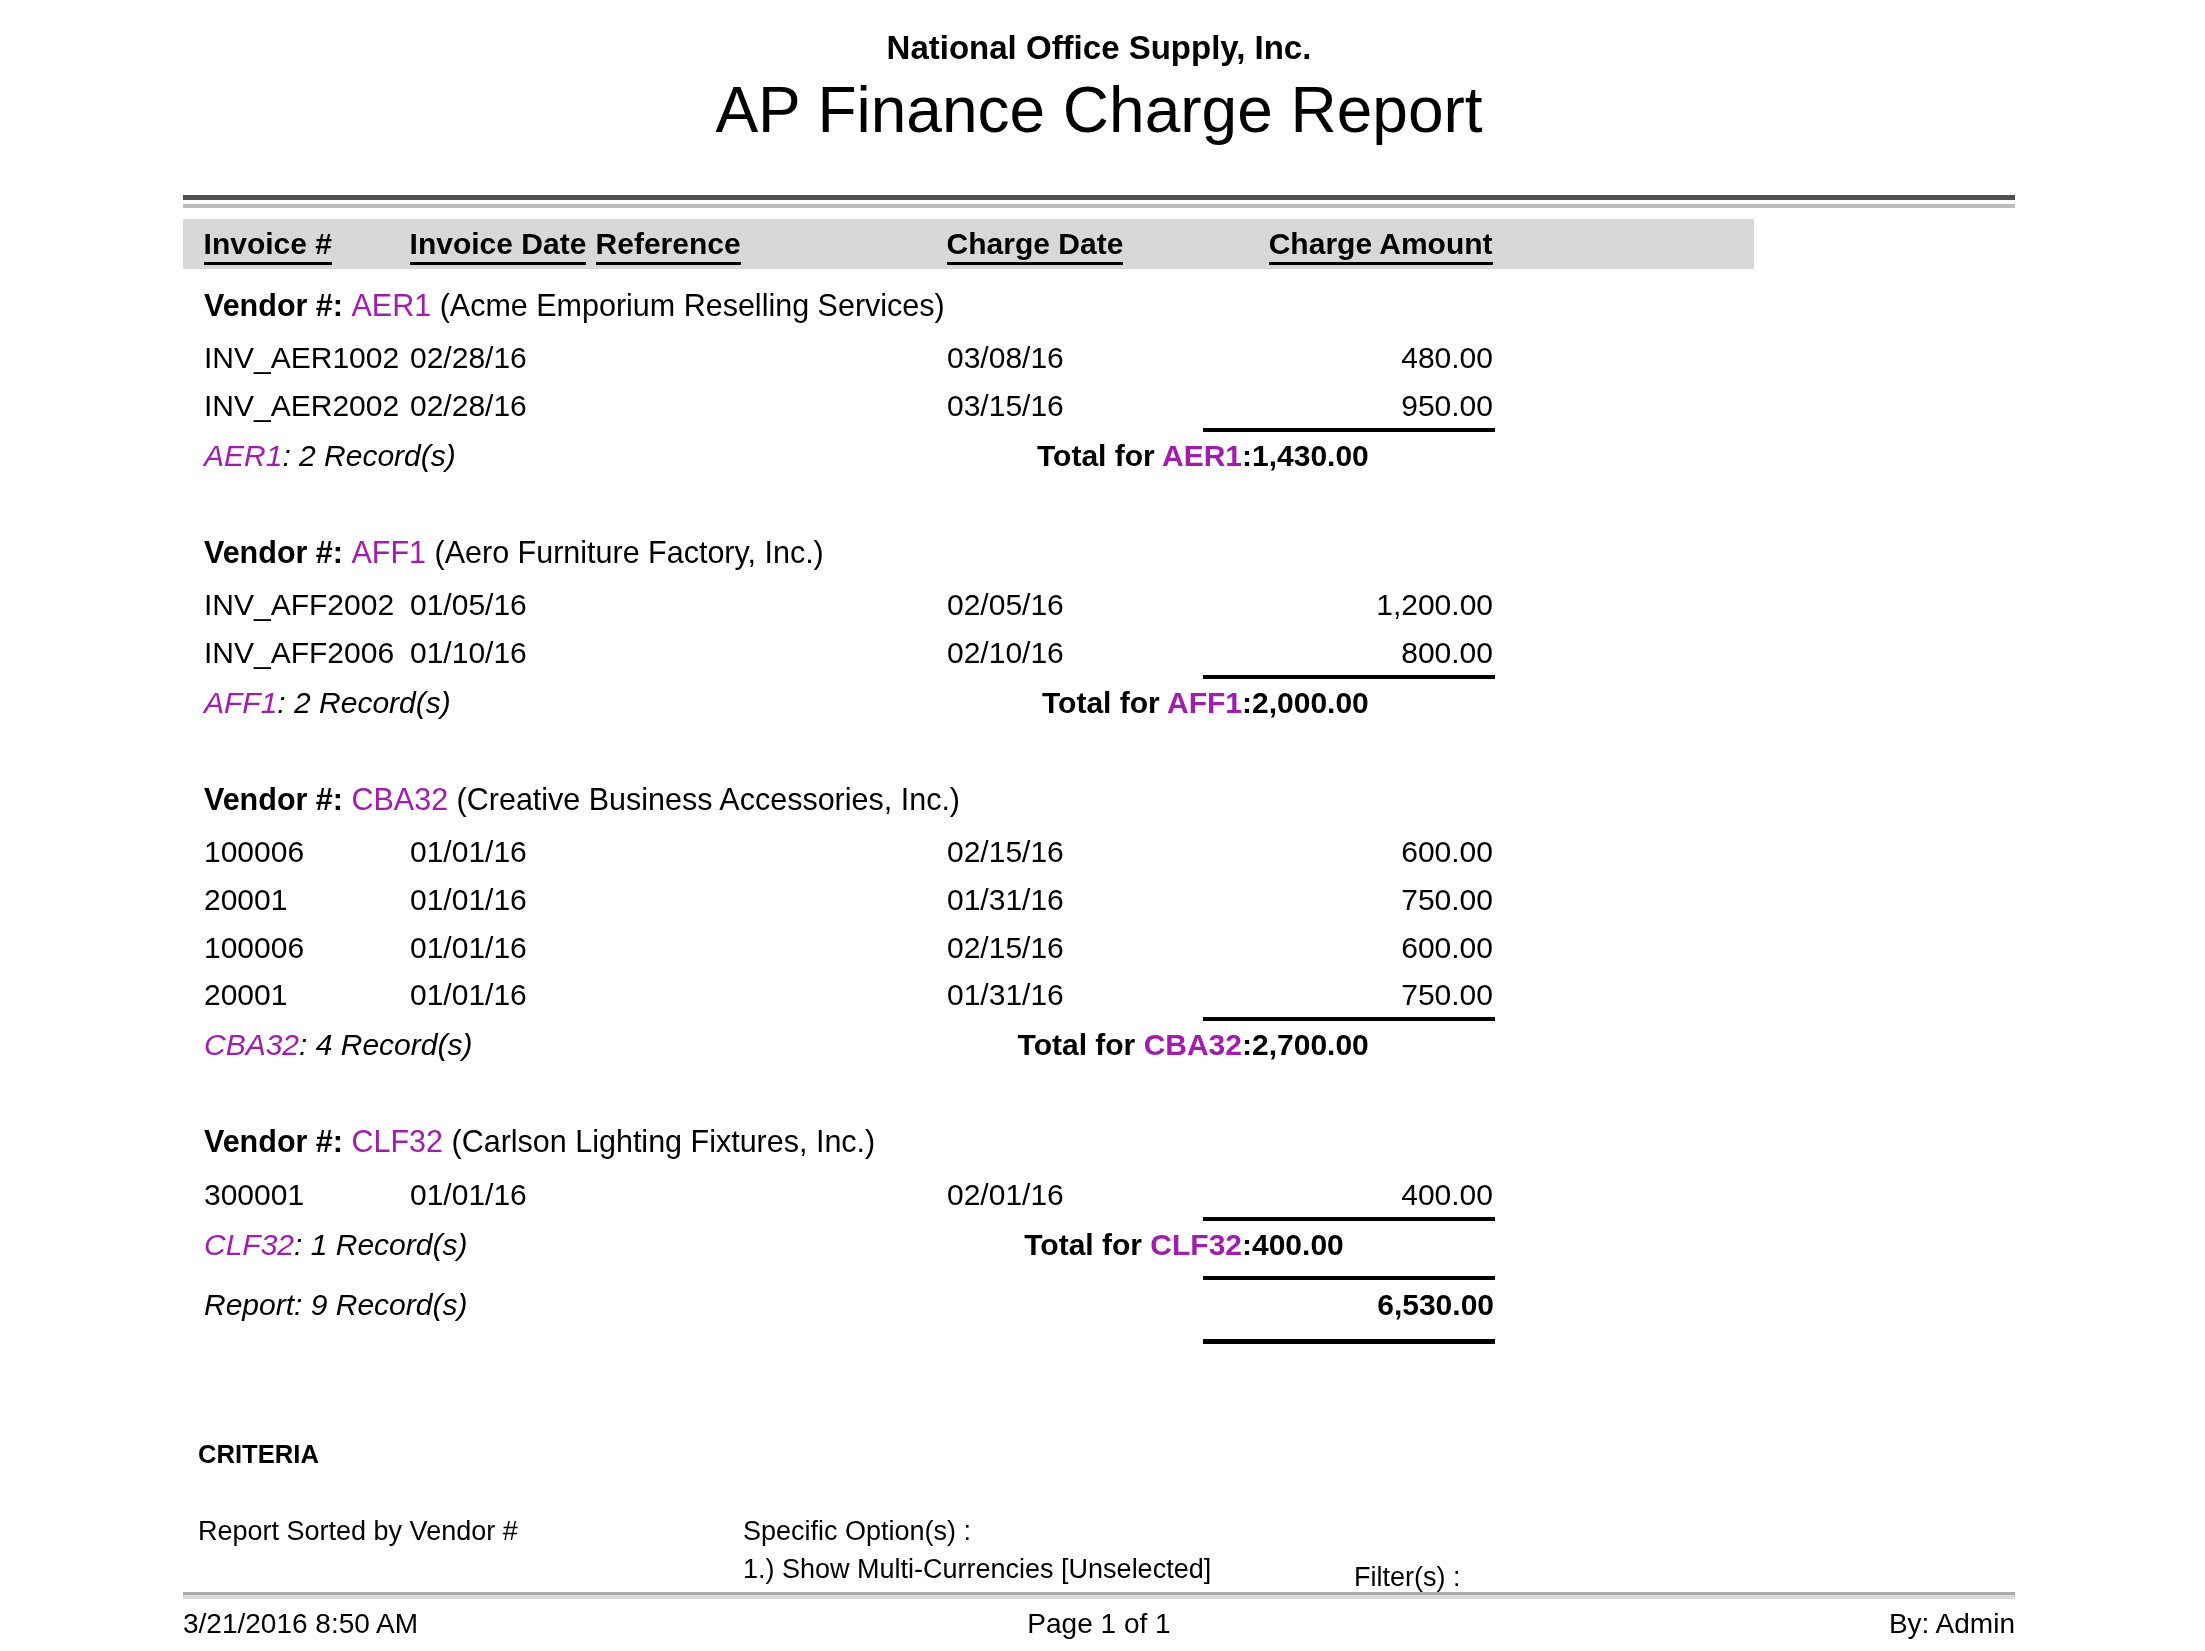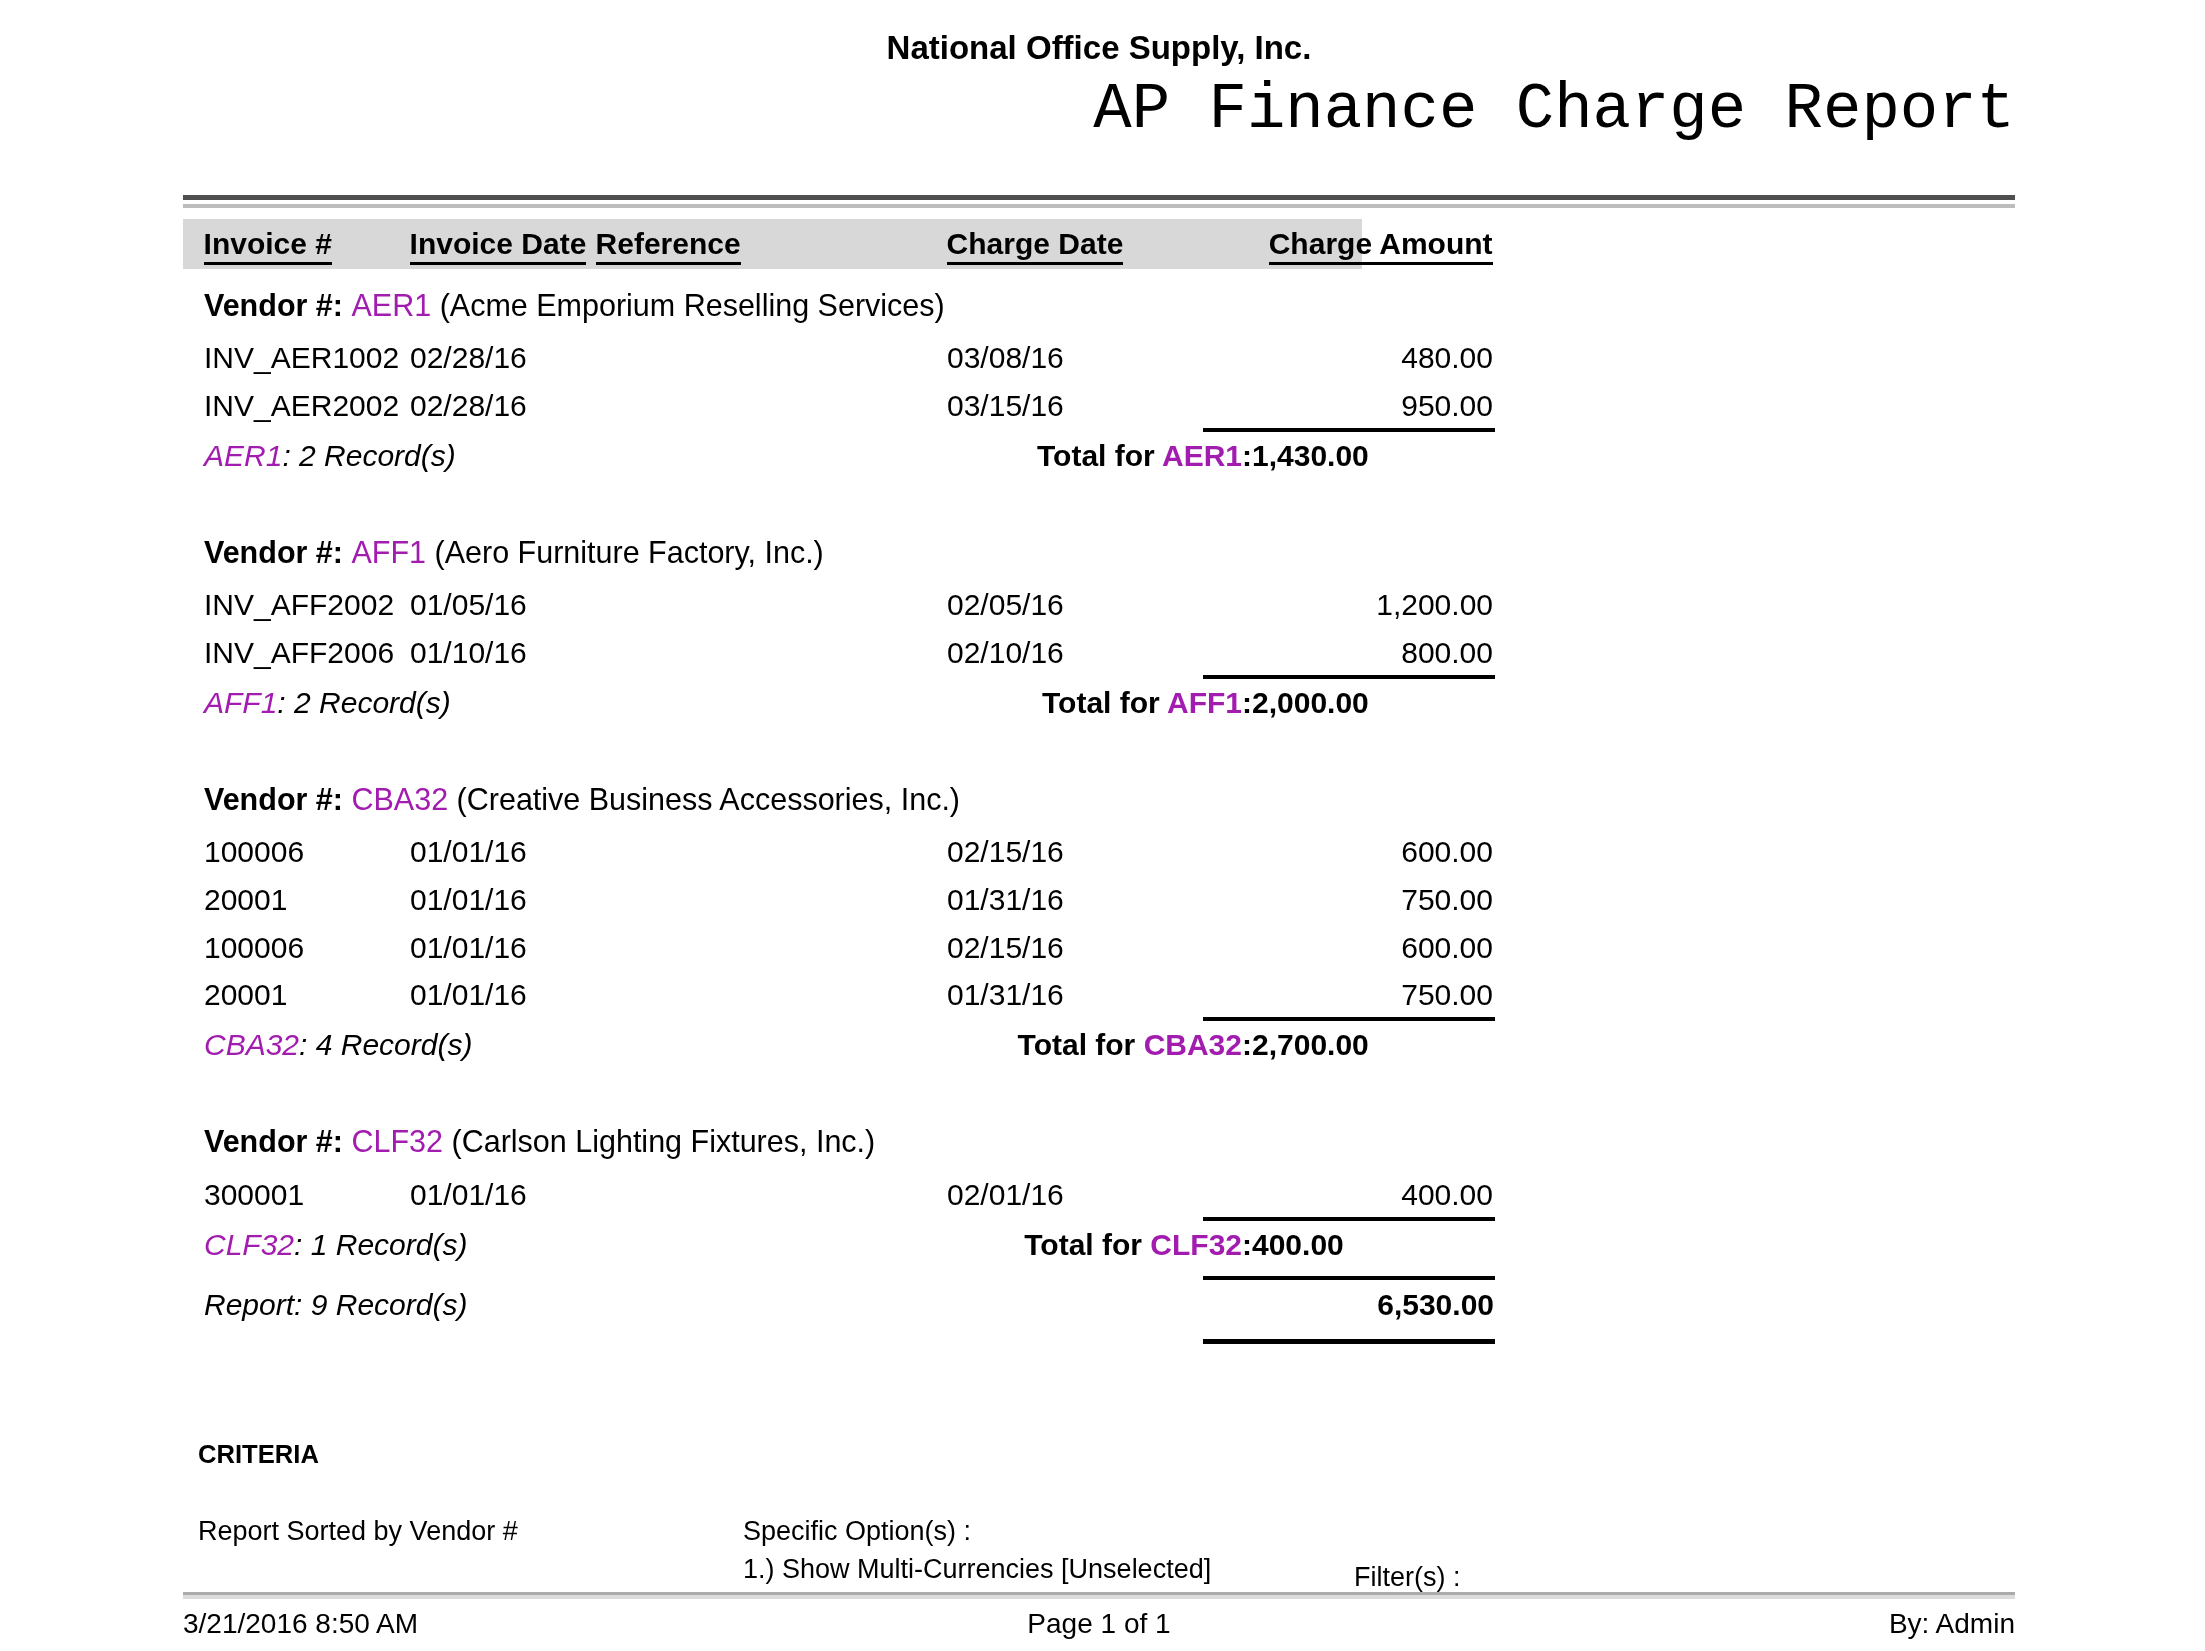--- a/index.html
+++ b/index.html
@@ -15,29 +15,29 @@
   .ital { font-style:italic; }
   .blue { color:#a21caf; }
 
   
   .company {
     margin:28px 0 0 183px; width:1832px;
     text-align:center; font-size:33px; font-weight:700; line-height:40px;
   }
   .report-title {
     margin:3.3px 0 0 183px; width:1832px;
-    text-align:right; font-size:64px; font-weight:400; line-height:79px;font-family:Liberation Mono, monospace;
+    text-align:center; font-size:64px; font-weight:400; line-height:79px;
   }
   .rule-wrap { margin:45px 0 0 183px; width:1832px; }
   .rule-dark  { height:5px; background:#4f4f4f; }
   .rule-light { height:3.3px; background:#bdbdbd; margin-top:4.1px; }
 
   
   .bar {
-    margin:11.6px 0 0 183px; width:1179px; height:50px;
+    margin:11.6px 0 0 183px; width:1571px; height:50px;
     background:#d8d8d8;
     display:grid; grid-template-columns:206px 186px 351px 257px 289px;
     align-items:center; padding-left:20.6px;
     font-size:30px; font-weight:700;
   }
   .bar .hdr span { border-bottom:3.3px solid #000; padding-bottom:1.7px; }
   .bar .right { text-align:right; }
 
   
   .tbl { margin-left:204px; width:1290px; font-size:30px; }

